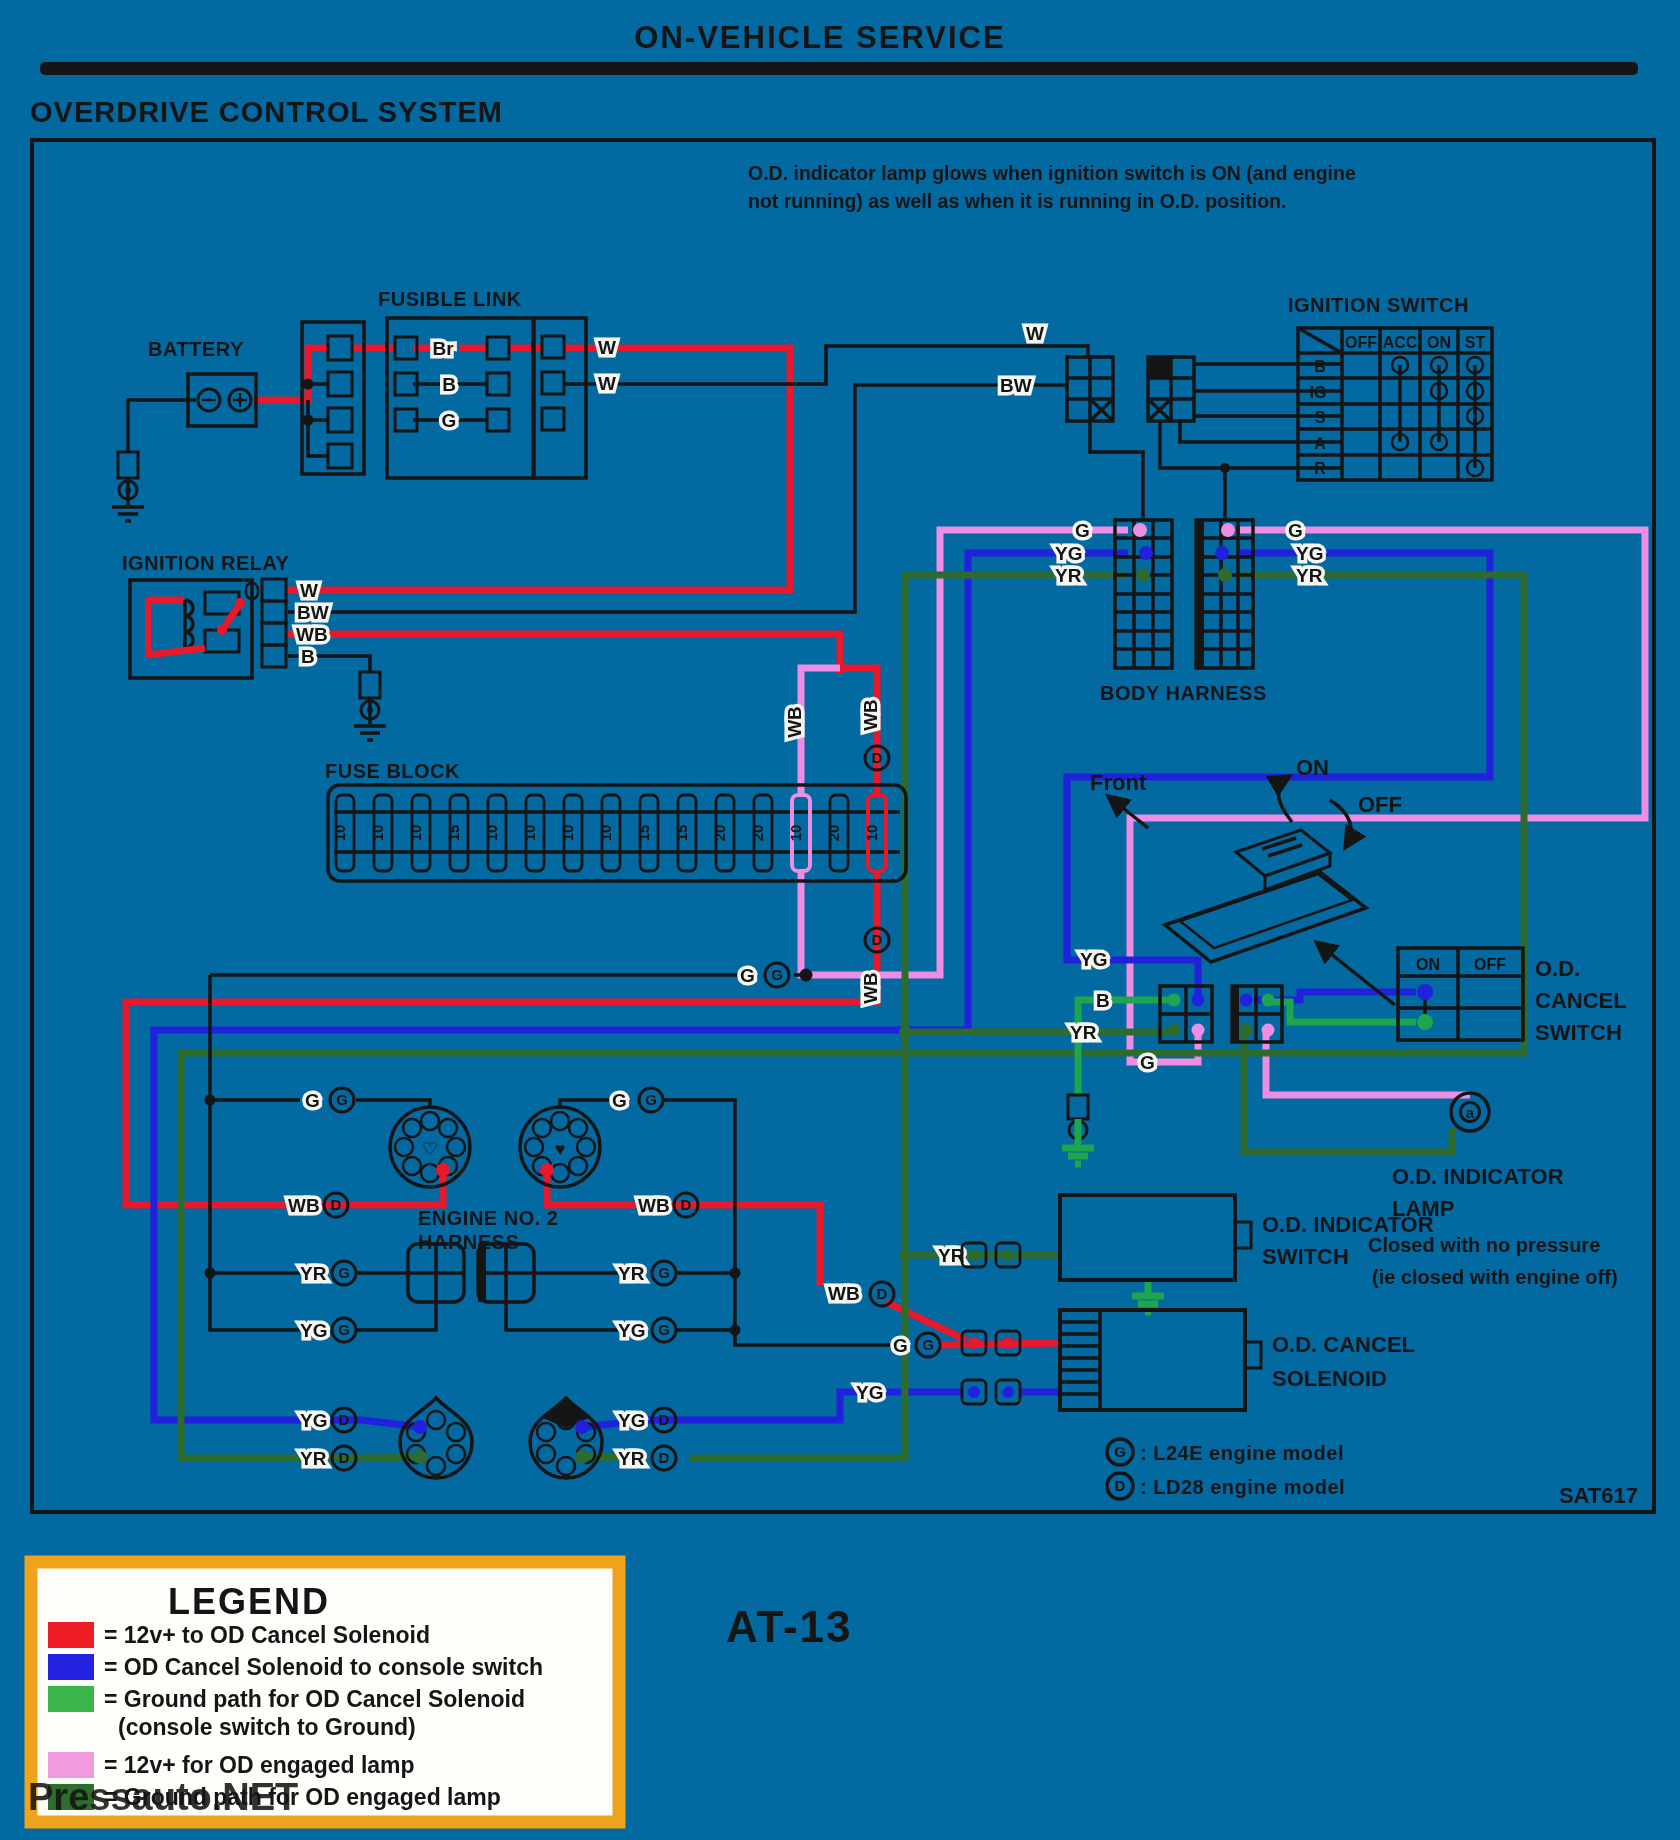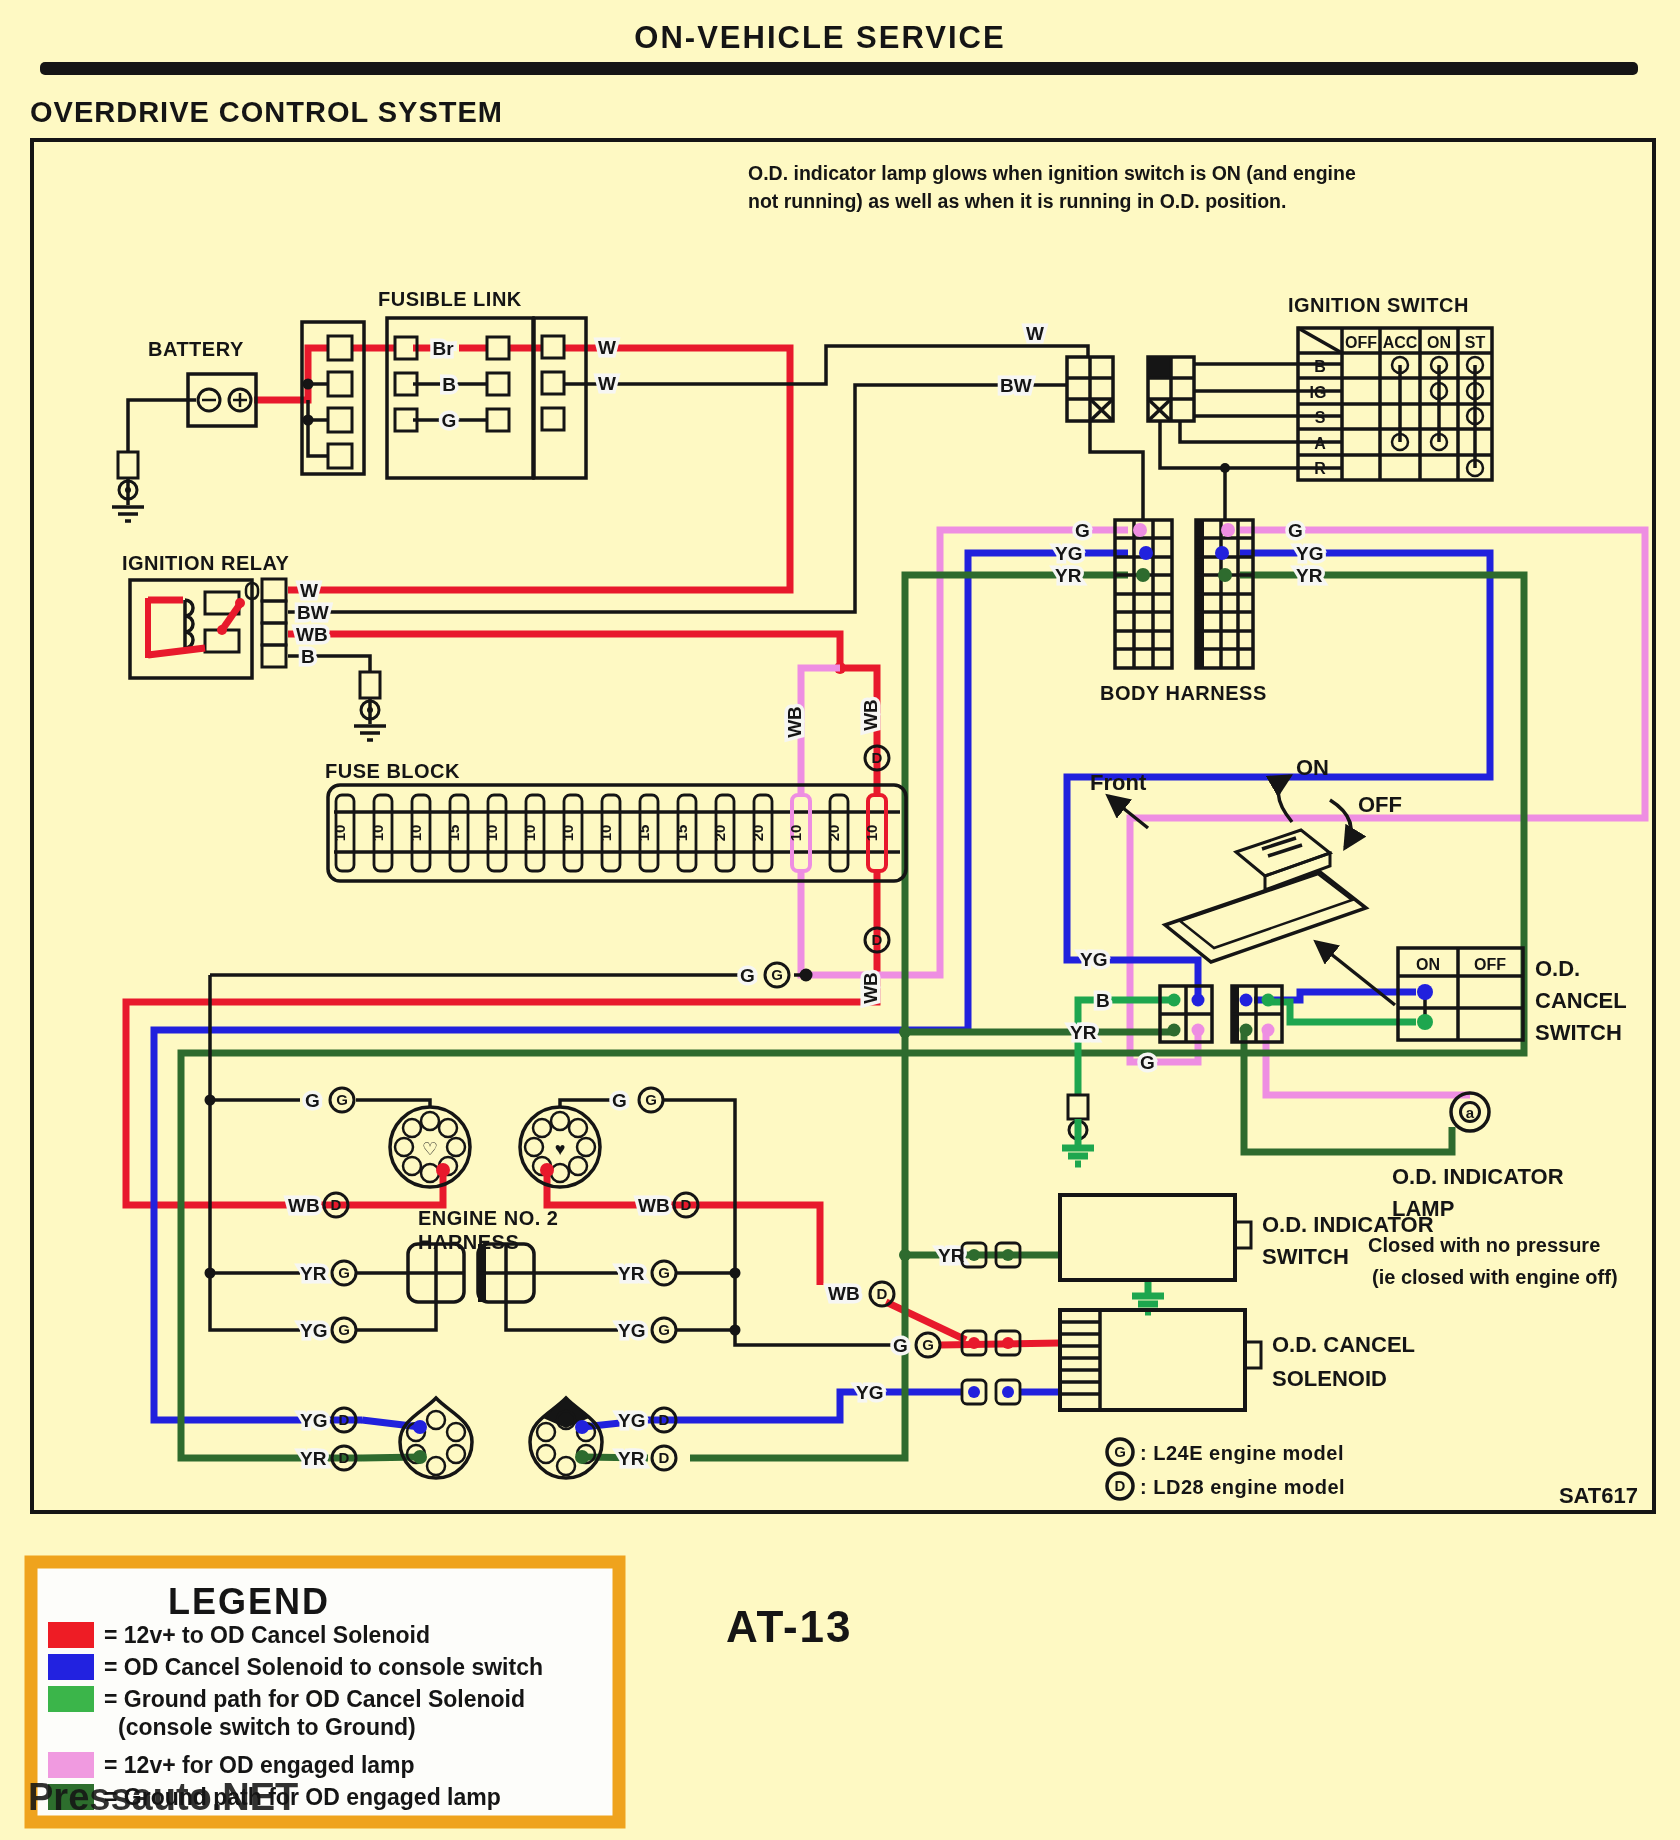--- a/index.html
+++ b/index.html
@@ -1,16 +1,16 @@
 <!DOCTYPE html>
 <html><head>
 <meta charset="utf-8">
 <style>
   html,body{margin:0;padding:0;background:#e8e8e6;}
-  .page{position:relative;width:1680px;height:1840px;background:#fef9c3;font-family:"Liberation Sans",sans-serif;margin:0 auto;overflow:hidden;}
+  .page{position:relative;width:1680px;height:1840px;background:#0369a1;font-family:"Liberation Sans",sans-serif;margin:0 auto;overflow:hidden;}
   svg{position:absolute;left:0;top:0;}
   svg text{font-family:"Liberation Sans","DejaVu Sans",sans-serif;fill:#151515;}
   .ttl{font-size:31px;font-weight:bold;letter-spacing:2px;}
   .sec{font-size:29px;font-weight:bold;letter-spacing:1px;}
   .note{font-size:19.5px;font-weight:bold;}
   .comp{font-size:20px;font-weight:bold;letter-spacing:.5px;}
   .comp2{font-size:22px;font-weight:bold;}
   .lb{font-size:19px;font-weight:bold;paint-order:stroke;stroke:#f6f6f3;stroke-width:7px;}
   .cc{font-size:15px;font-weight:bold;text-anchor:middle;}
   .tbl{font-size:16px;font-weight:bold;text-anchor:middle;}

